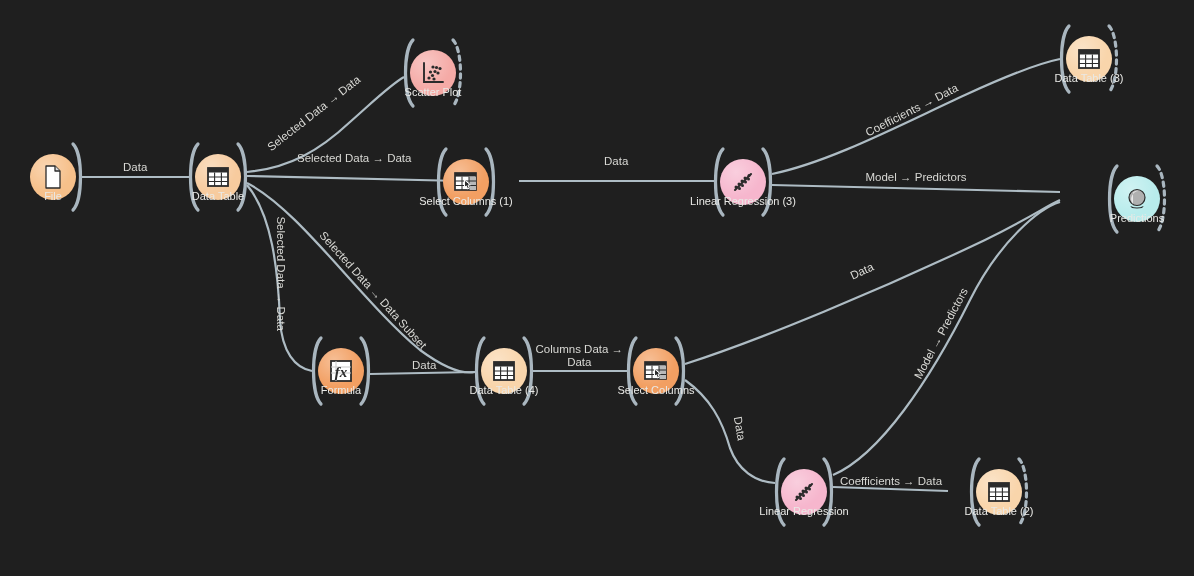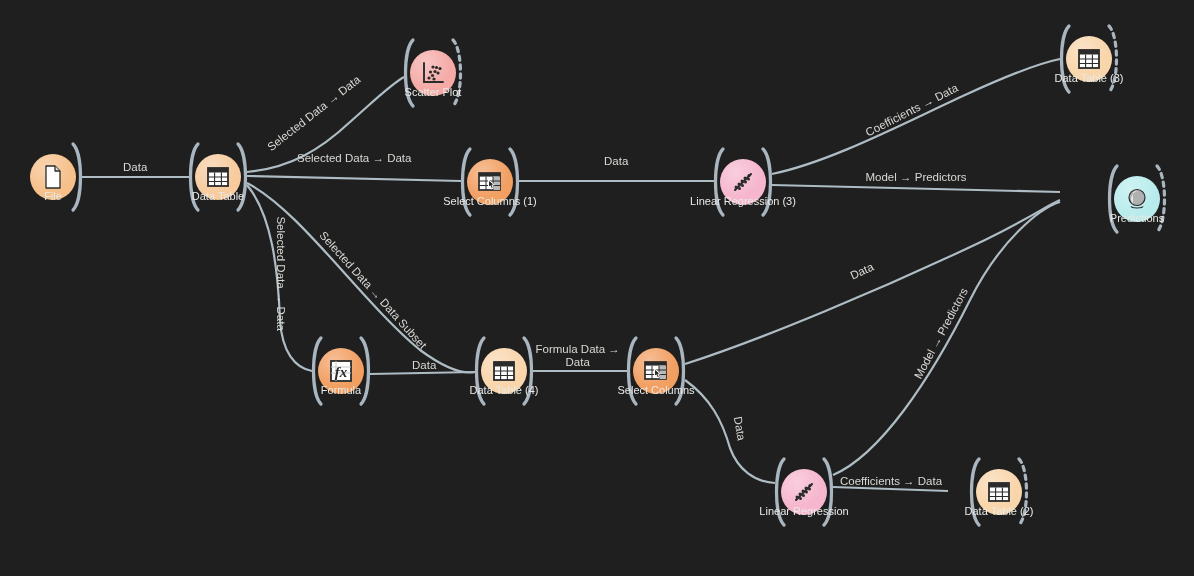--- a/index.html
+++ b/index.html
@@ -77,21 +77,21 @@
   <div id="link-labels">
       <div class="link-label" style="left: 123px; top: 160.5px; transform: rotate(0deg);">Data</div>
       <div class="link-label" style="left: 257px; top: 106.5px; transform: rotate(-38deg);">Selected Data → Data</div>
       <div class="link-label" style="left: 297px; top: 151.5px; transform: rotate(0deg);">Selected Data → Data</div>
       <div class="link-label" style="left: 223px; top: 266.5px; transform: rotate(90deg);">Selected Data → Data</div>
       <div class="link-label" style="left: 295.5px; top: 283.5px; transform: rotate(48deg);">Selected Data → Data Subset</div>
       <div class="link-label" style="left: 604px; top: 154.5px; transform: rotate(0deg);">Data</div>
       <div class="link-label" style="left: 861px; top: 103.5px; transform: rotate(-27deg);">Coefficients → Data</div>
       <div class="link-label" style="left: 865.5px; top: 170.5px; transform: rotate(0deg);">Model → Predictors</div>
       <div class="link-label" style="left: 412px; top: 358.5px; transform: rotate(0deg);">Data</div>
-      <div class="link-label" style="white-space: pre-line; left: 535.5px; top: 343px; transform: rotate(0deg);">Formula Data →
+      <div class="link-label" style="white-space: pre-line; left: 535.5px; top: 343px; transform: rotate(0deg);">Columns Data →
 Data</div>
       <div class="link-label" style="left: 850px; top: 264.5px; transform: rotate(-24deg);">Data</div>
       <div class="link-label" style="left: 727px; top: 421.5px; transform: rotate(80deg);">Data</div>
       <div class="link-label" style="left: 890.5px; top: 326.5px; transform: rotate(-62deg);">Model → Predictors</div>
       <div class="link-label" style="left: 840px; top: 474.5px; transform: rotate(0deg);">Coefficients → Data</div>
     </div>
   <div id="nodes">
       <div class="node" style="left: 53px; top: 177px;">
         <svg class="bracket" viewBox="0 0 90 90">
           <path d="M 65 12 C 75 22 75 68 65 78" class=""></path>
@@ -134,21 +134,21 @@
               <circle cx="14" cy="19" r="1.6"></circle>
               <circle cx="18" cy="13" r="1.6"></circle>
               <circle cx="16.5" cy="7.5" r="1.6"></circle>
               <circle cx="20" cy="8.5" r="1.6"></circle>
               <circle cx="13" cy="7" r="1.6"></circle>
             </g>
           </svg>
         </div>
         <div class="node-label">Scatter Plot</div>
       </div>
-      <div class="node" style="left: 490px; top: 182px;">
+      <div class="node" style="left: 466px; top: 182px;">
         <svg class="bracket" viewBox="0 0 90 90">
           <path d="M 25 12 C 15 22 15 68 25 78" class=""></path>
           <path d="M 65 12 C 75 22 75 68 65 78" class=""></path>
         </svg>
         <div class="node-body" style="background: radial-gradient(circle at 35% 28%, rgba(255, 255, 255, 0.333), rgba(255, 255, 255, 0) 58%), rgb(242, 159, 98);">
           <svg class="node-icon" viewBox="0 0 26 26">
             <rect x="2" y="4" width="21" height="17" fill="#ffffff" stroke="#2b2b2b" stroke-width="1.7"></rect>
             <rect x="2" y="4" width="21" height="3.6" fill="#2b2b2b"></rect>
             <rect x="16" y="7.6" width="7" height="13.4" fill="#b9b9b9"></rect>
             <path d="M9 7.6 V21 M16 7.6 V21 M2 12 H23 M2 16.5 H23" stroke="#2b2b2b" stroke-width="1"></path>

